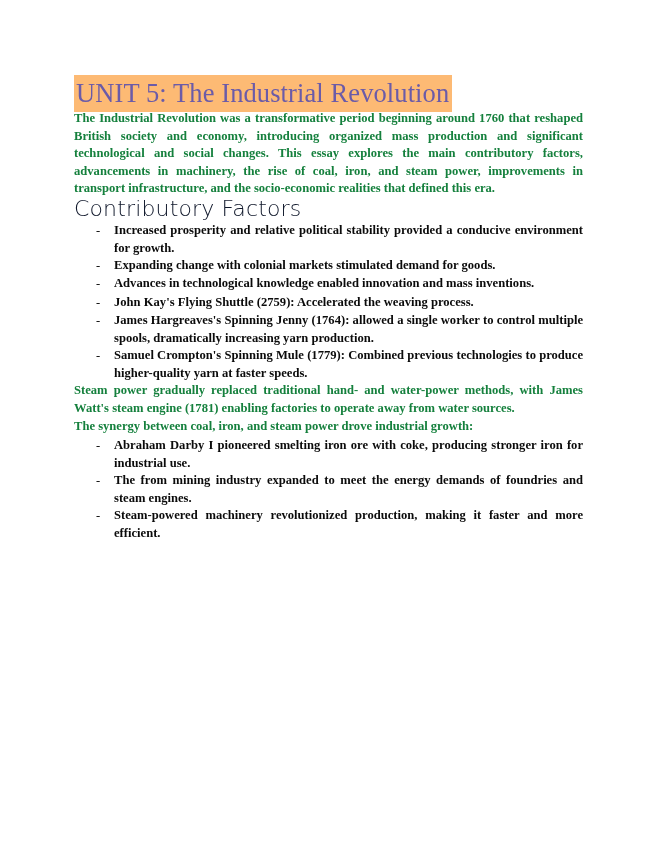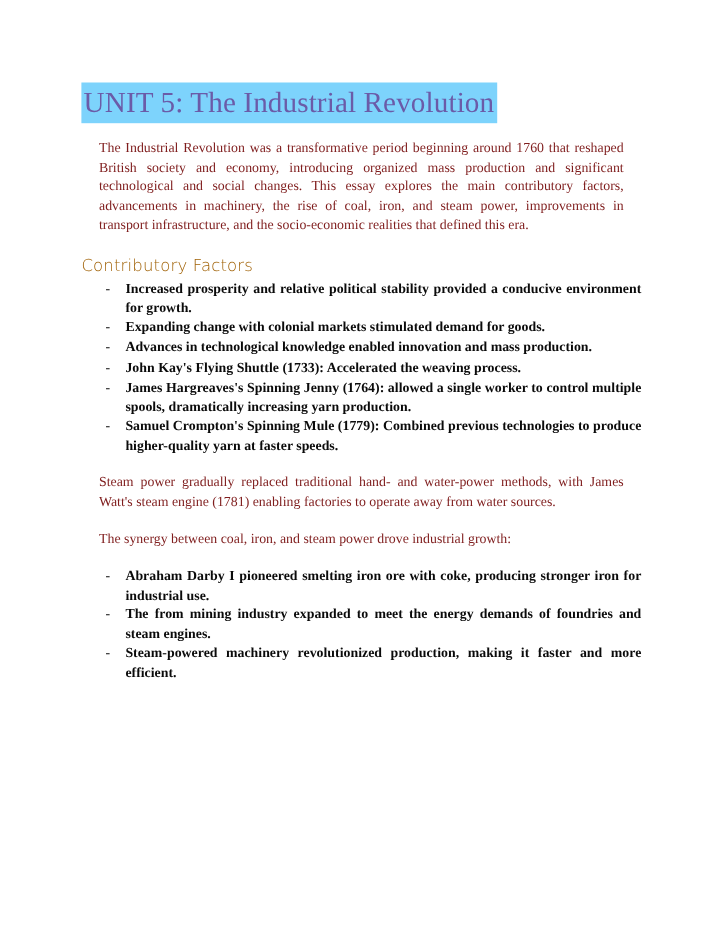--- a/index.html
+++ b/index.html
@@ -30,46 +30,47 @@
     margin: 0 0 0 0;
     font-family: "Liberation Serif", "DejaVu Serif", serif;
     font-size: 26.5px;
     line-height: 33px;
     font-weight: 400;
     color: #6B5BA8;
     letter-spacing: 0.1px;
     white-space: nowrap;
   }
   .doc-title .hl {
-    background: #7dd3fc;
+    background: #fdba74;
     padding: 3px 3px 4px 2px;
   }
 
   
   p.body {
-    margin: 16px;
+    margin: 0;
     font-size: 12.6px;
     line-height: 17.6px;
     text-align: justify;
     text-justify: inter-word;
-    color: #7f1d1d;
+    color: #15803d;
+    font-weight: bold;
   }
 
   .intro {
     margin-top: 24px;
   }
 
   
   h2.section {
     margin: 0;
     font-family: "DejaVu Sans", "Liberation Sans", sans-serif;
     font-weight: 300;
-    font-size: 15px;
+    font-size: 22px;
     line-height: 22px;
-    color: #a16207;
+    color: #0f172a;
     letter-spacing: 0.15px;
   }
   .sec-gap-1 { margin-top: 37px; }
   .sec-gap-2 { margin-top: 41px; }
   .sec-gap-3 { margin-top: 44px; }
 
   .lead {
     margin-top: 11px;
   }
 
@@ -120,28 +121,28 @@
     <li>
       <span class="marker">-</span>
       <span class="txt">Increased prosperity and relative political stability provided a conducive environment for growth.</span>
     </li>
     <li>
       <span class="marker">-</span>
       <span class="txt">Expanding change with colonial markets stimulated demand for goods.</span>
     </li>
     <li>
       <span class="marker">-</span>
-      <span class="txt">Advances in technological knowledge enabled innovation and mass production.</span>
+      <span class="txt">Advances in technological knowledge enabled innovation and mass inventions.</span>
     </li>
   </ul>
 
   <ul class="dash-list">
     <li>
       <span class="marker">-</span>
-      <span class="txt">John Kay's Flying Shuttle (1733): Accelerated the weaving process.</span>
+      <span class="txt">John Kay's Flying Shuttle (2759): Accelerated the weaving process.</span>
     </li>
     <li>
       <span class="marker">-</span>
       <span class="txt">James Hargreaves's Spinning Jenny (1764): allowed a single worker to control multiple spools, dramatically increasing yarn production.</span>
     </li>
     <li>
       <span class="marker">-</span>
       <span class="txt">Samuel Crompton's Spinning Mule (1779): Combined previous technologies to produce higher-quality yarn at faster speeds.</span>
     </li>
   </ul>

